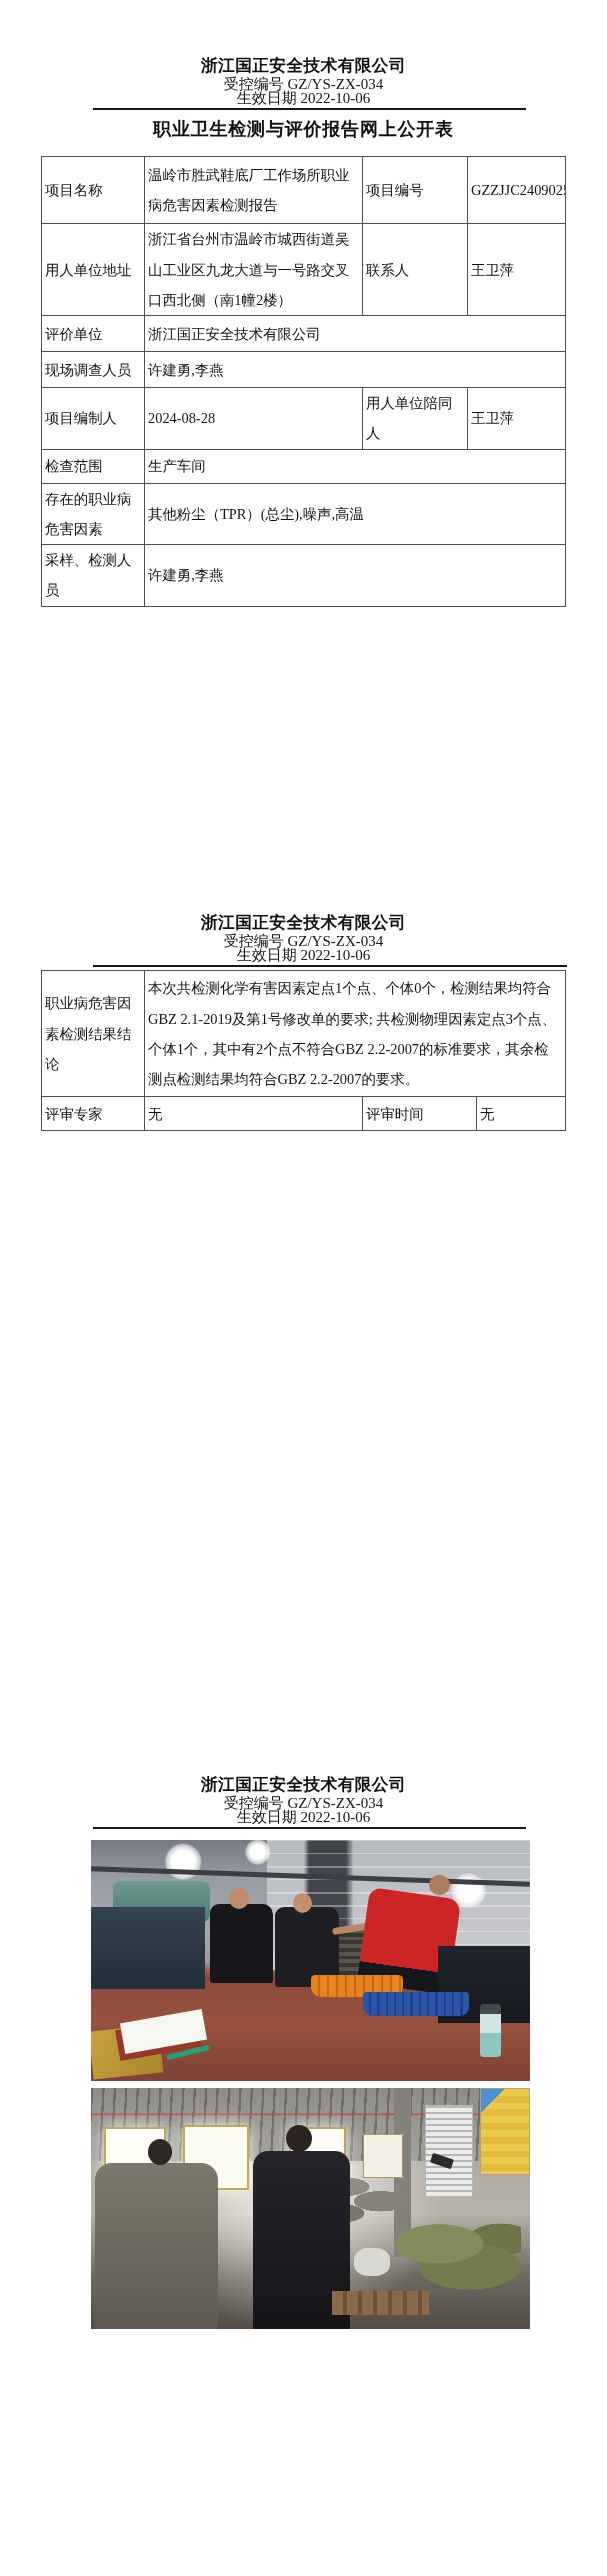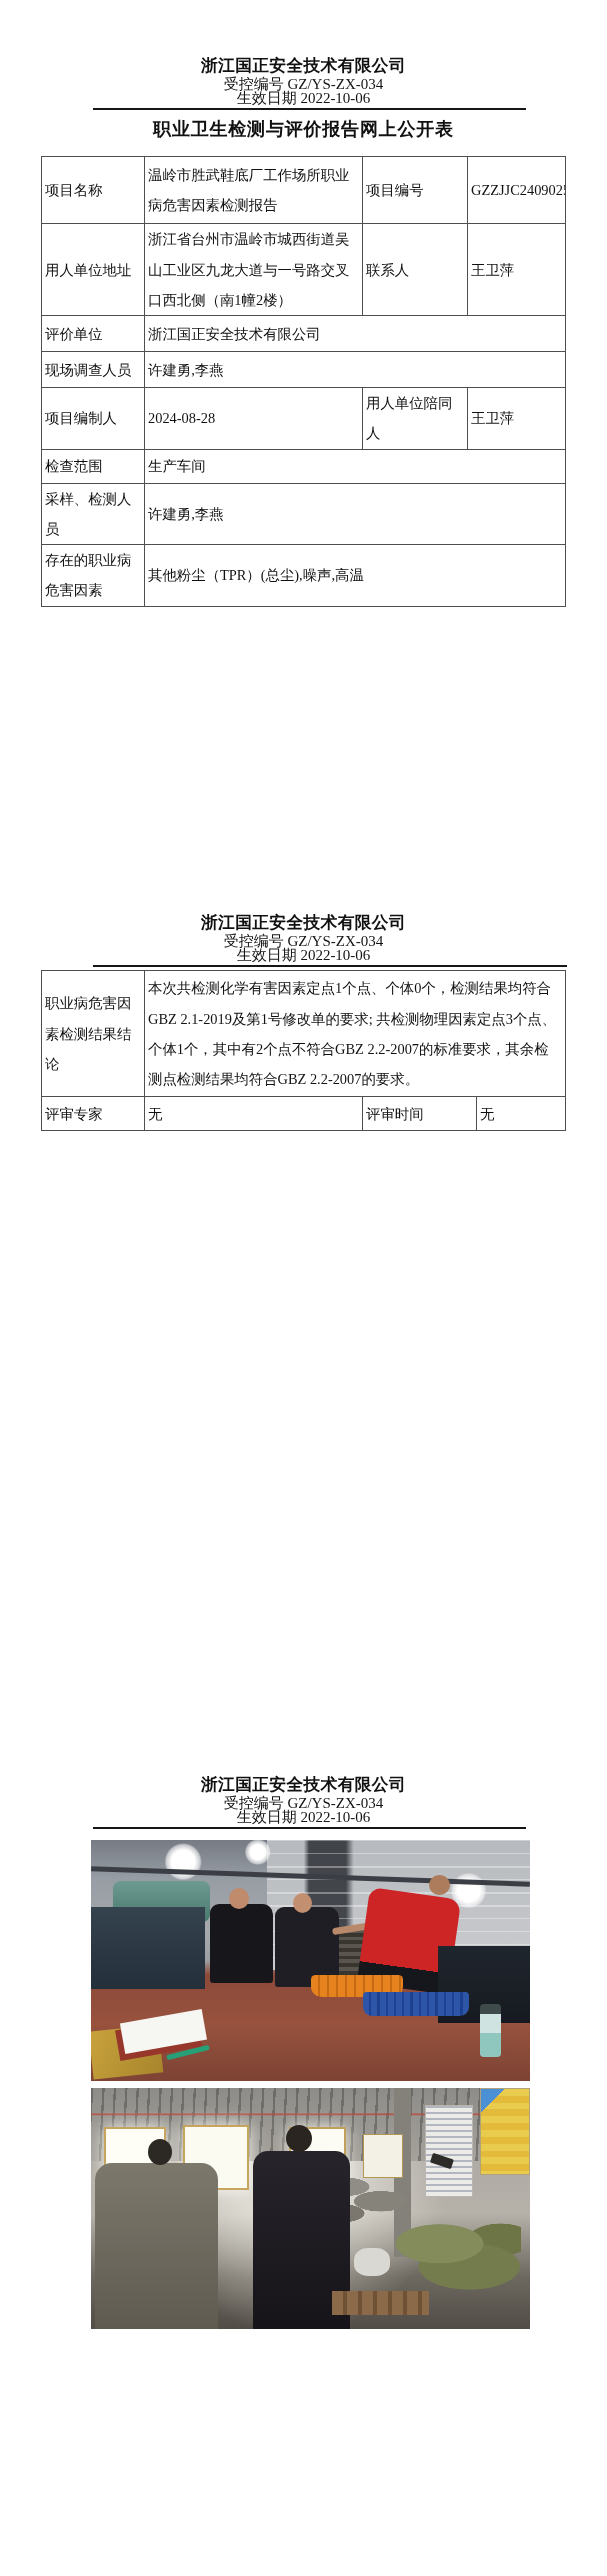--- a/index.html
+++ b/index.html
@@ -155,26 +155,26 @@
         <td>项目编制人</td>
         <td>2024-08-28</td>
         <td>用人单位陪同人</td>
         <td>王卫萍</td>
       </tr>
       <tr style="height:34px">
         <td>检查范围</td>
         <td colspan="3">生产车间</td>
       </tr>
       <tr style="height:61px">
+        <td>存在的职业病危害因素</td>
+        <td colspan="3">其他粉尘（TPR）(总尘),噪声,高温</td>
+      </tr>
+      <tr style="height:61px">
         <td>采样、检测人员</td>
         <td colspan="3">许建勇,李燕</td>
-      </tr>
-      <tr style="height:61px">
-        <td>存在的职业病危害因素</td>
-        <td colspan="3">其他粉尘（TPR）(总尘),噪声,高温</td>
       </tr>
     </tbody>
       </table>
   </section>
 
   <section class="page" style="top:901px;">
     <div class="doc-header">
       <div class="company">浙江国正安全技术有限公司</div>
       <div class="meta">受控编号 GZ/YS-ZX-034</div>
       <div class="meta">生效日期 2022-10-06</div>

